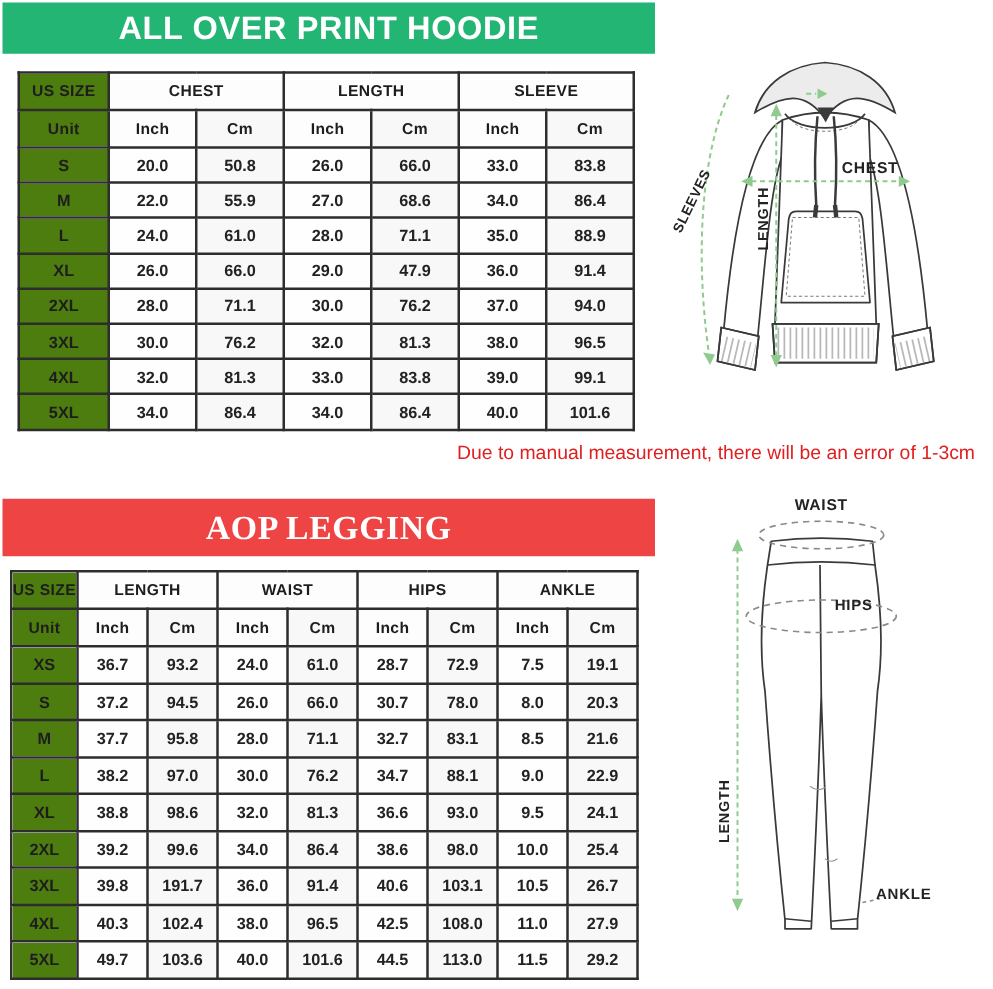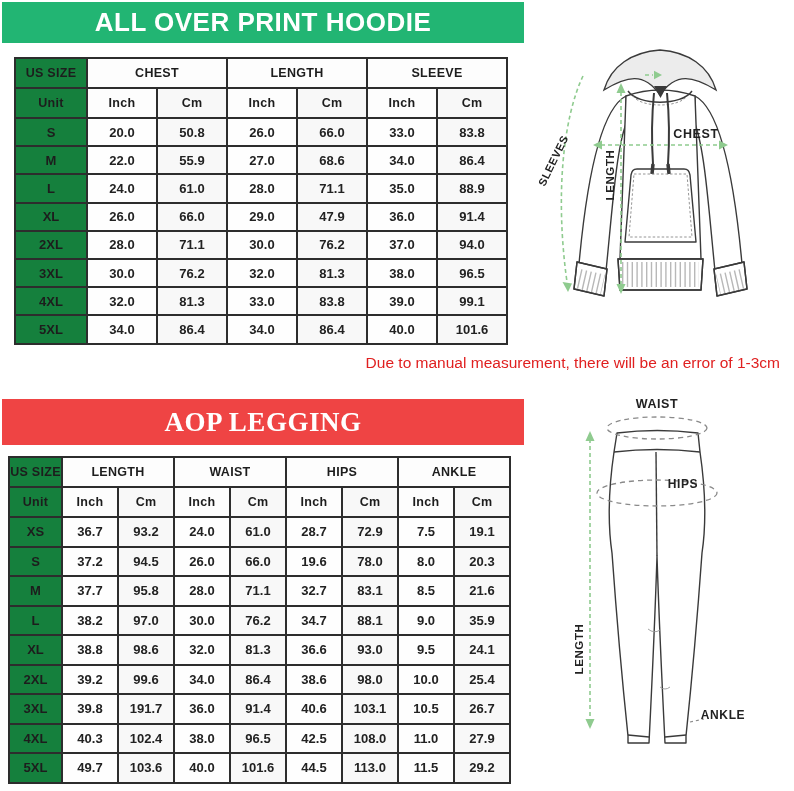--- a/index.html
+++ b/index.html
@@ -7,21 +7,21 @@
         font-family:"Liberation Sans",sans-serif;color:#1d1d1d;}
   .banner{position:absolute;left:2px;width:522px;display:flex;align-items:center;justify-content:center;
           color:#fff;font-weight:700;letter-spacing:.5px;}
   .banner-hoodie{top:2px;height:41px;font-size:26px;}
   .banner-legging{top:399px;height:46px;font-size:27px;}
   .size-table{position:absolute;border-collapse:collapse;table-layout:fixed;background:#fff;}
   .size-table th,.size-table td{border:2px solid #2d2d2d;text-align:center;vertical-align:middle;
           padding:0;font-size:13px;overflow:hidden;}
   .size-table thead th{font-weight:700;font-size:12.5px;letter-spacing:.3px;background:#fdfdfd;}
   .size-table td{font-weight:600;color:#222;background:#fefefe;}
-  .size-table .sizecol{background:#15803d;font-weight:700;}
+  .size-table .sizecol{background:#4d7c0f;font-weight:700;}
   .size-table .cmcol{background:#f8f8f8;}
   #hoodie-table{left:14px;top:57px;width:492px;}
   #hoodie-table thead tr{height:30px;}
   #hoodie-table tbody tr{height:28.2px;}
   #legging-table{left:8px;top:456px;width:501px;}
   #legging-table thead tr{height:30px;}
   #legging-table tbody tr{height:29.5px;}
   .note{position:absolute;top:354px;right:14px;font-weight:400;font-size:15.5px;white-space:nowrap;}
   .illus{position:absolute;}
   #hoodie-illus{left:533px;top:28px;}
@@ -238,21 +238,21 @@
           <td class="cmcol">72.9</td>
           <td>7.5</td>
           <td class="cmcol">19.1</td>
         </tr>
         <tr>
           <th class="sizecol">S</th>
           <td>37.2</td>
           <td class="cmcol">94.5</td>
           <td>26.0</td>
           <td class="cmcol">66.0</td>
-          <td>19.6</td>
+          <td>30.7</td>
           <td class="cmcol">78.0</td>
           <td>8.0</td>
           <td class="cmcol">20.3</td>
         </tr>
         <tr>
           <th class="sizecol">M</th>
           <td>37.7</td>
           <td class="cmcol">95.8</td>
           <td>28.0</td>
           <td class="cmcol">71.1</td>
@@ -263,21 +263,21 @@
         </tr>
         <tr>
           <th class="sizecol">L</th>
           <td>38.2</td>
           <td class="cmcol">97.0</td>
           <td>30.0</td>
           <td class="cmcol">76.2</td>
           <td>34.7</td>
           <td class="cmcol">88.1</td>
           <td>9.0</td>
-          <td class="cmcol">35.9</td>
+          <td class="cmcol">22.9</td>
         </tr>
         <tr>
           <th class="sizecol">XL</th>
           <td>38.8</td>
           <td class="cmcol">98.6</td>
           <td>32.0</td>
           <td class="cmcol">81.3</td>
           <td>36.6</td>
           <td class="cmcol">93.0</td>
           <td>9.5</td>

